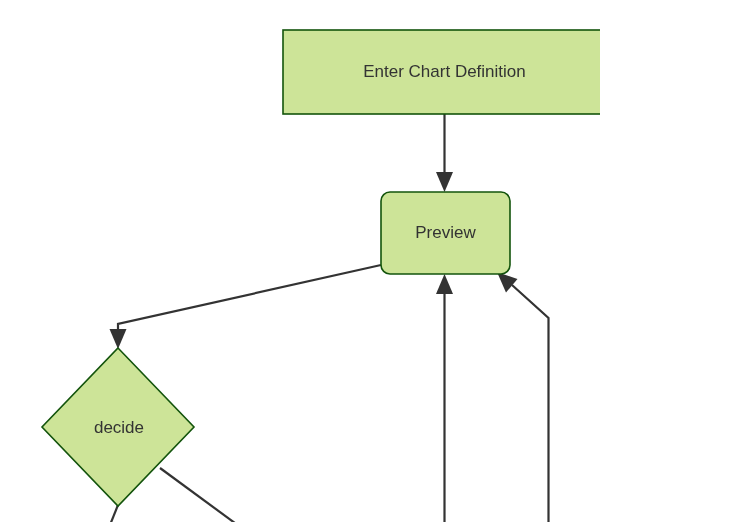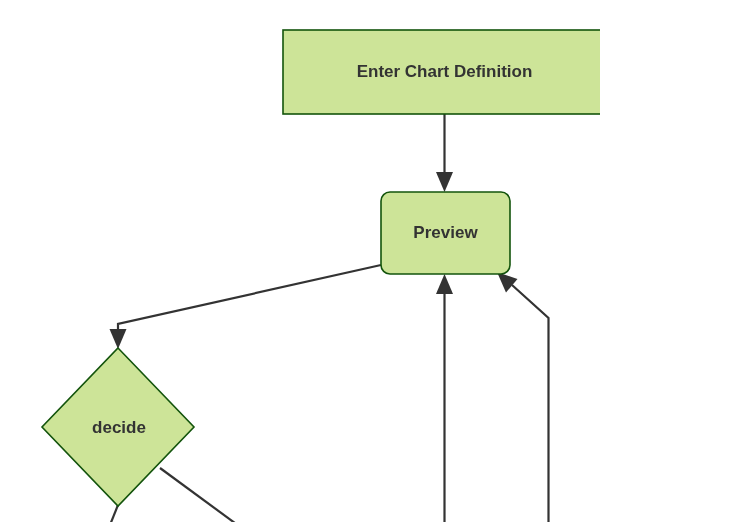--- a/index.html
+++ b/index.html
@@ -9,21 +9,20 @@
   }
   body {
     font-family: "Liberation Sans", "DejaVu Sans", sans-serif;
   }
   #diagram-canvas {
     position: relative;
     width: 600px;
     height: 522px;
     background: #ffffff;
     overflow: hidden;
-    font-weight: bold;
   }
   #flowchart-svg {
     position: absolute;
     top: 0;
     left: 0;
     width: 740px;
     height: 522px;
     display: block;
   }
   .node-shape {

